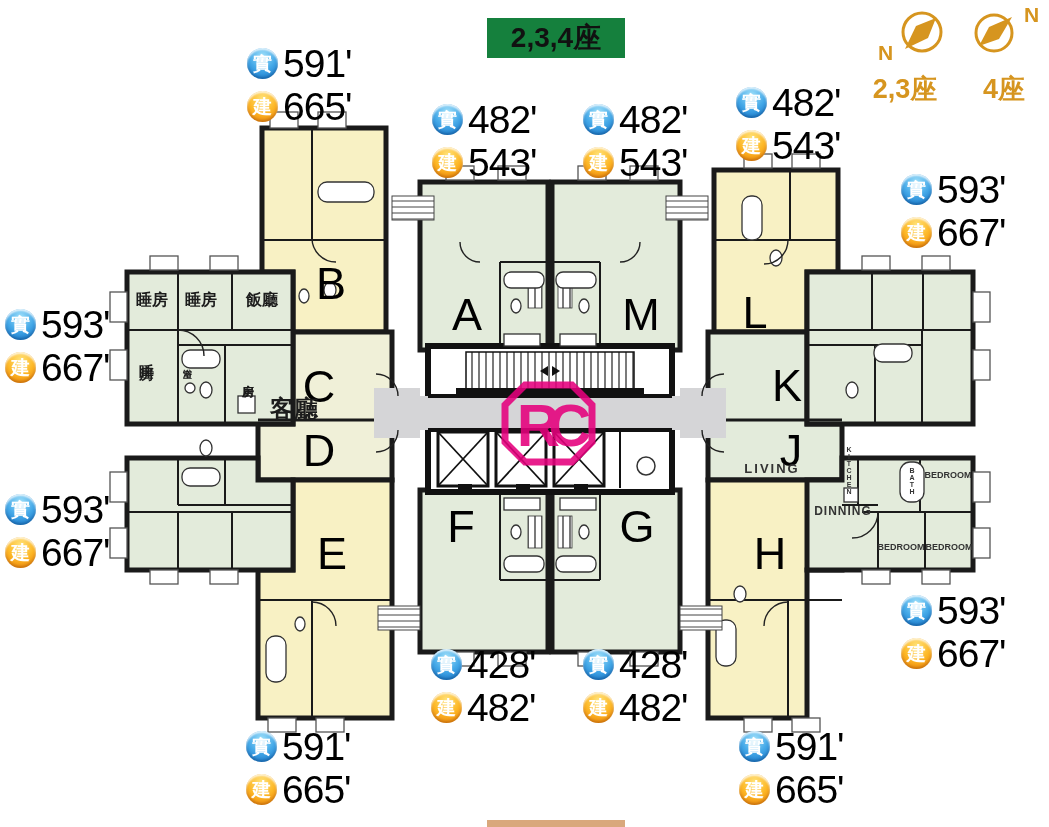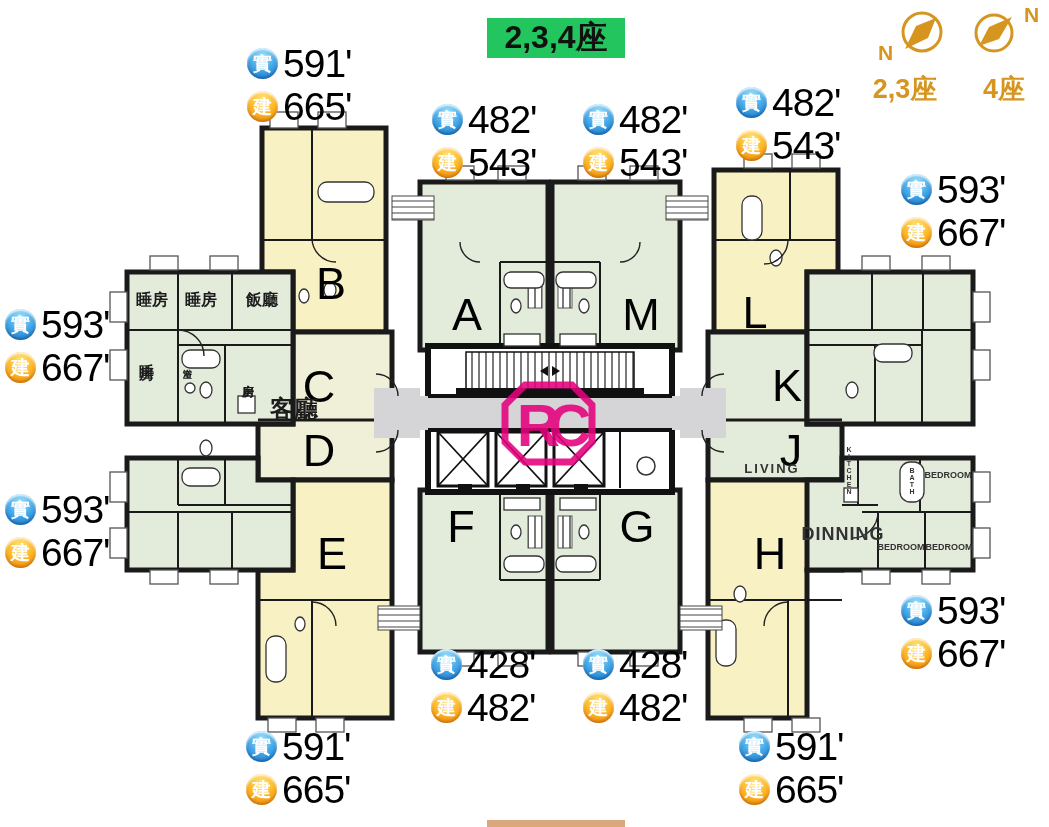--- a/index.html
+++ b/index.html
@@ -1,21 +1,21 @@
 <!DOCTYPE html>
 <html><head>
 <meta charset="utf-8">
 <style>
   html,body{margin:0;padding:0;background:#ffffff;}
   #stage{position:relative;width:1049px;height:827px;background:#ffffff;overflow:hidden;
          font-family:"Liberation Sans","DejaVu Sans",sans-serif;}
   #plan-svg{position:absolute;left:0;top:0;}
   
-  .title-banner{position:absolute;left:487px;top:18px;width:138px;height:40px;background:#22c55e;
-    display:flex;align-items:center;justify-content:center;font-size:32px;font-weight:700;color:#111;}
+  .title-banner{position:absolute;left:487px;top:18px;width:138px;height:40px;background:#15803d;
+    display:flex;align-items:center;justify-content:center;font-size:28px;font-weight:700;color:#111;}
   .bottom-strip{position:absolute;left:487px;top:820px;width:138px;height:7px;background:#d9a87c;}
   
   .badge-pair{position:absolute;display:flex;flex-direction:column;gap:4px;}
   .badge-row{display:flex;align-items:center;gap:5px;}
   .coin{width:31px;height:31px;border-radius:50%;display:flex;align-items:center;justify-content:center;
     color:#fff;font-size:19px;font-weight:700;flex:0 0 31px;line-height:1;}
   .coin.blue{background:radial-gradient(circle at 50% 26%,#9fe0fa 0%,#45a9e8 48%,#1272c8 100%);
     box-shadow:inset 0 2px 2px rgba(255,255,255,.8),inset 0 -2px 3px rgba(0,40,90,.35);}
   .coin.orange{background:radial-gradient(circle at 50% 26%,#ffe37a 0%,#fdb827 48%,#ef8206 100%);
     box-shadow:inset 0 2px 2px rgba(255,255,255,.8),inset 0 -2px 3px rgba(120,50,0,.35);}
@@ -429,20 +429,20 @@
 
   <div class="room cn" style="left:152px;top:300px;font-size:16px">睡房</div>
   <div class="room cn" style="left:201px;top:300px;font-size:16px">睡房</div>
   <div class="room cn" style="left:262px;top:300px;font-size:16px">飯廳</div>
   <div class="room cn v" style="left:147px;top:352px;font-size:15px">睡房</div>
   <div class="room cn v" style="left:187px;top:362px;font-size:9px">浴室</div>
   <div class="room cn v" style="left:248px;top:375px;font-size:12px">廚房</div>
   <div class="room cn" style="left:294px;top:409px;font-size:24px">客廳</div>
 
   <div class="room en" style="left:772px;top:468px;font-size:13px;letter-spacing:2px">LIVING</div>
-  <div class="room en" style="left:843px;top:534px;font-size:18px;letter-spacing:1px">DINNING</div>
+  <div class="room en" style="left:843px;top:511px;font-size:12px;letter-spacing:1px">DINNING</div>
   <div class="room en" style="left:948px;top:475px;font-size:9px">BEDROOM</div>
   <div class="room en" style="left:901px;top:547px;font-size:9px">BEDROOM</div>
   <div class="room en" style="left:949px;top:547px;font-size:9px">BEDROOM</div>
   <div class="room en v" style="left:849px;top:470px;font-size:7px">KITCHEN</div>
   <div class="room en v" style="left:912px;top:481px;font-size:7px">BATH</div>
 
 </div>
 
 </body></html>

